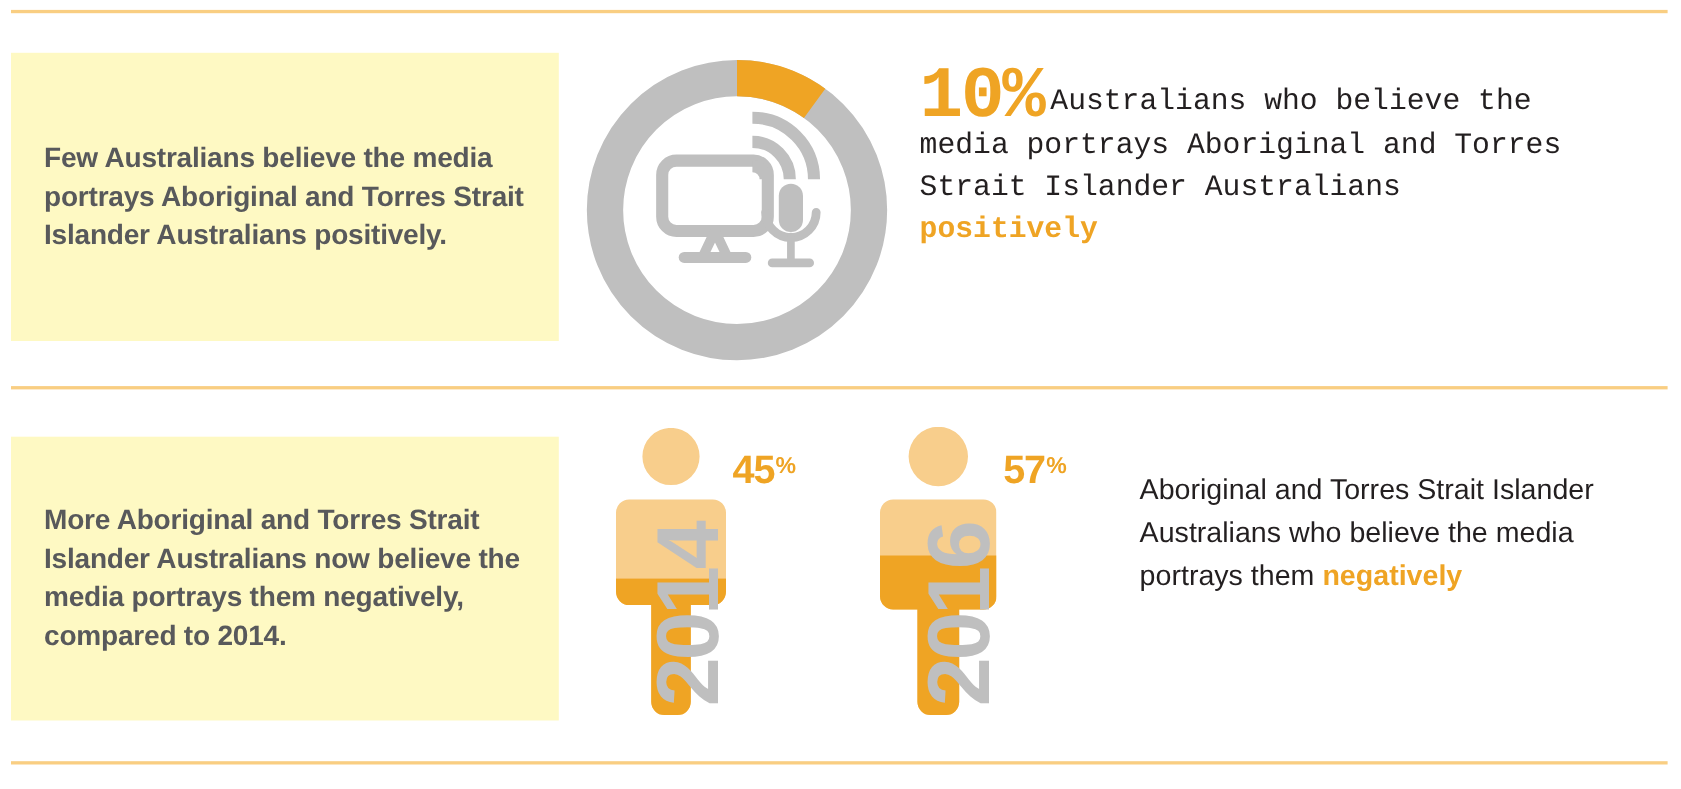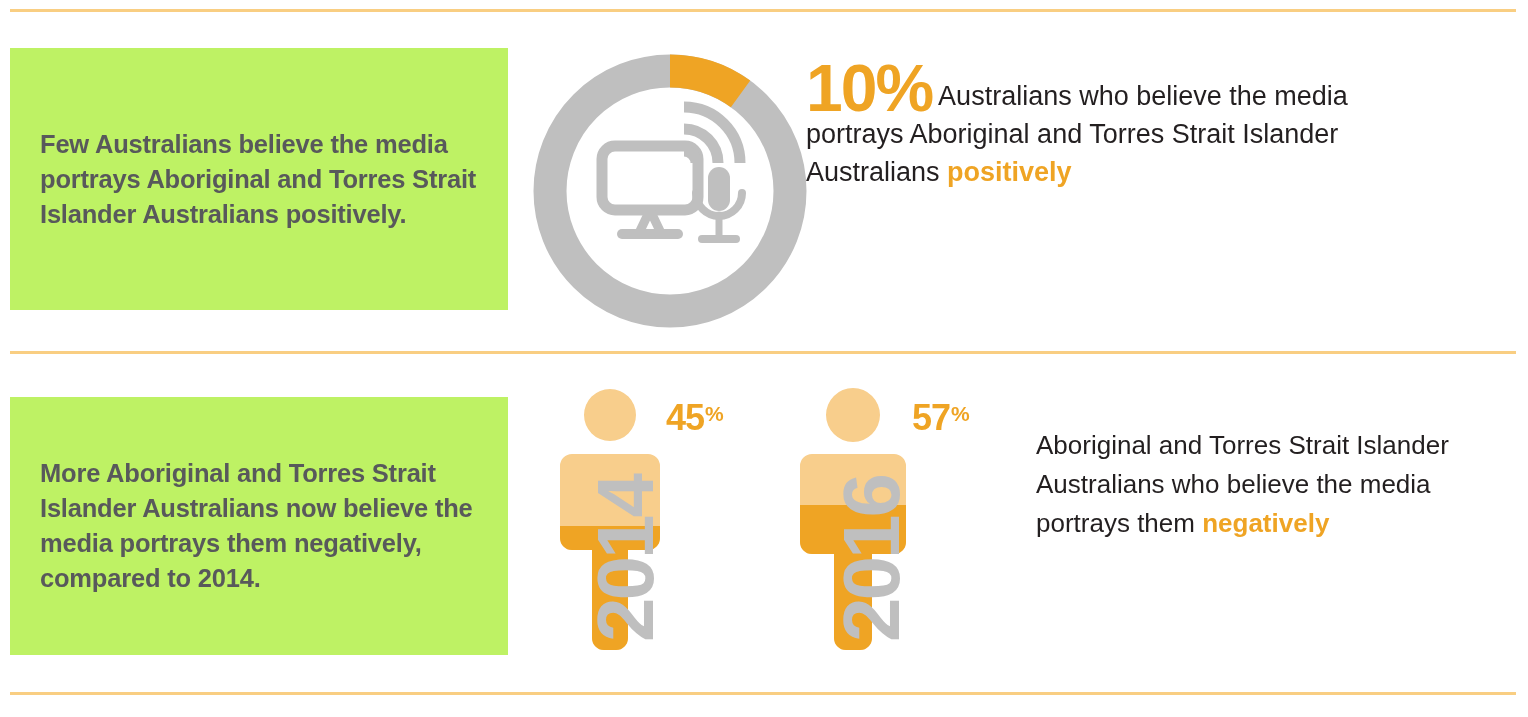--- a/index.html
+++ b/index.html
@@ -24,21 +24,21 @@
   }
   #divider-top    { top: 9px; }
   #divider-middle { top: 351px; }
   #divider-bottom { top: 692px; }
 
   
   .panel {
     position: absolute;
     left: 10px;
     width: 498px;
-    background: #bef264;
+    background: #fef9c3;
     box-sizing: border-box;
     display: flex;
     align-items: center;
   }
   #panel-top    { top: 48px;  height: 262px; }
   #panel-bottom { top: 397px; height: 258px; align-items: center; }
 
   .panel-text {
     padding: 0 30px;
     color: #58595B;
@@ -53,26 +53,27 @@
     position: absolute;
     left: 522px;
     top: 43px;
     width: 296px;
     height: 296px;
   }
   #donut-svg { display: block; width: 296px; height: 296px; }
 
   #stat-top {
     position: absolute;
-    left: 806px;
+    left: 836px;
     top: 62px;
     width: 600px;
     color: #231F20;
     font-size: 27px;
     line-height: 38px;
+    font-family: Liberation Mono, monospace;
   }
   #stat-top .bignum {
     color: #EFA424;
     font-weight: bold;
     font-size: 66px;
     line-height: 52px;
     letter-spacing: -2px;
     vertical-align: -6px;
     margin-right: 6px;
   }
@@ -91,26 +92,26 @@
   #figure-2016 { left: 800px; width: 225px; text-align: center; }
 
   .person-svg {
     position: absolute;
     left: 0;
     bottom: 0;
   }
 
   .pct-label {
     position: absolute;
-    top: 0;
+    top: 16px;
     color: #EFA424;
     font-weight: bold;
     font-size: 36px;
     letter-spacing: -1px;
-    line-height: 51px;
+    line-height: 40px;
     white-space: nowrap;
   }
   .pct-label .pct-sign {
     font-size: 21px;
     vertical-align: 9px;
     margin-left: 1px;
   }
   #figure-2014 .pct-label { left: 106px; }
   #figure-2016 .pct-label { left: 112px; }
 

